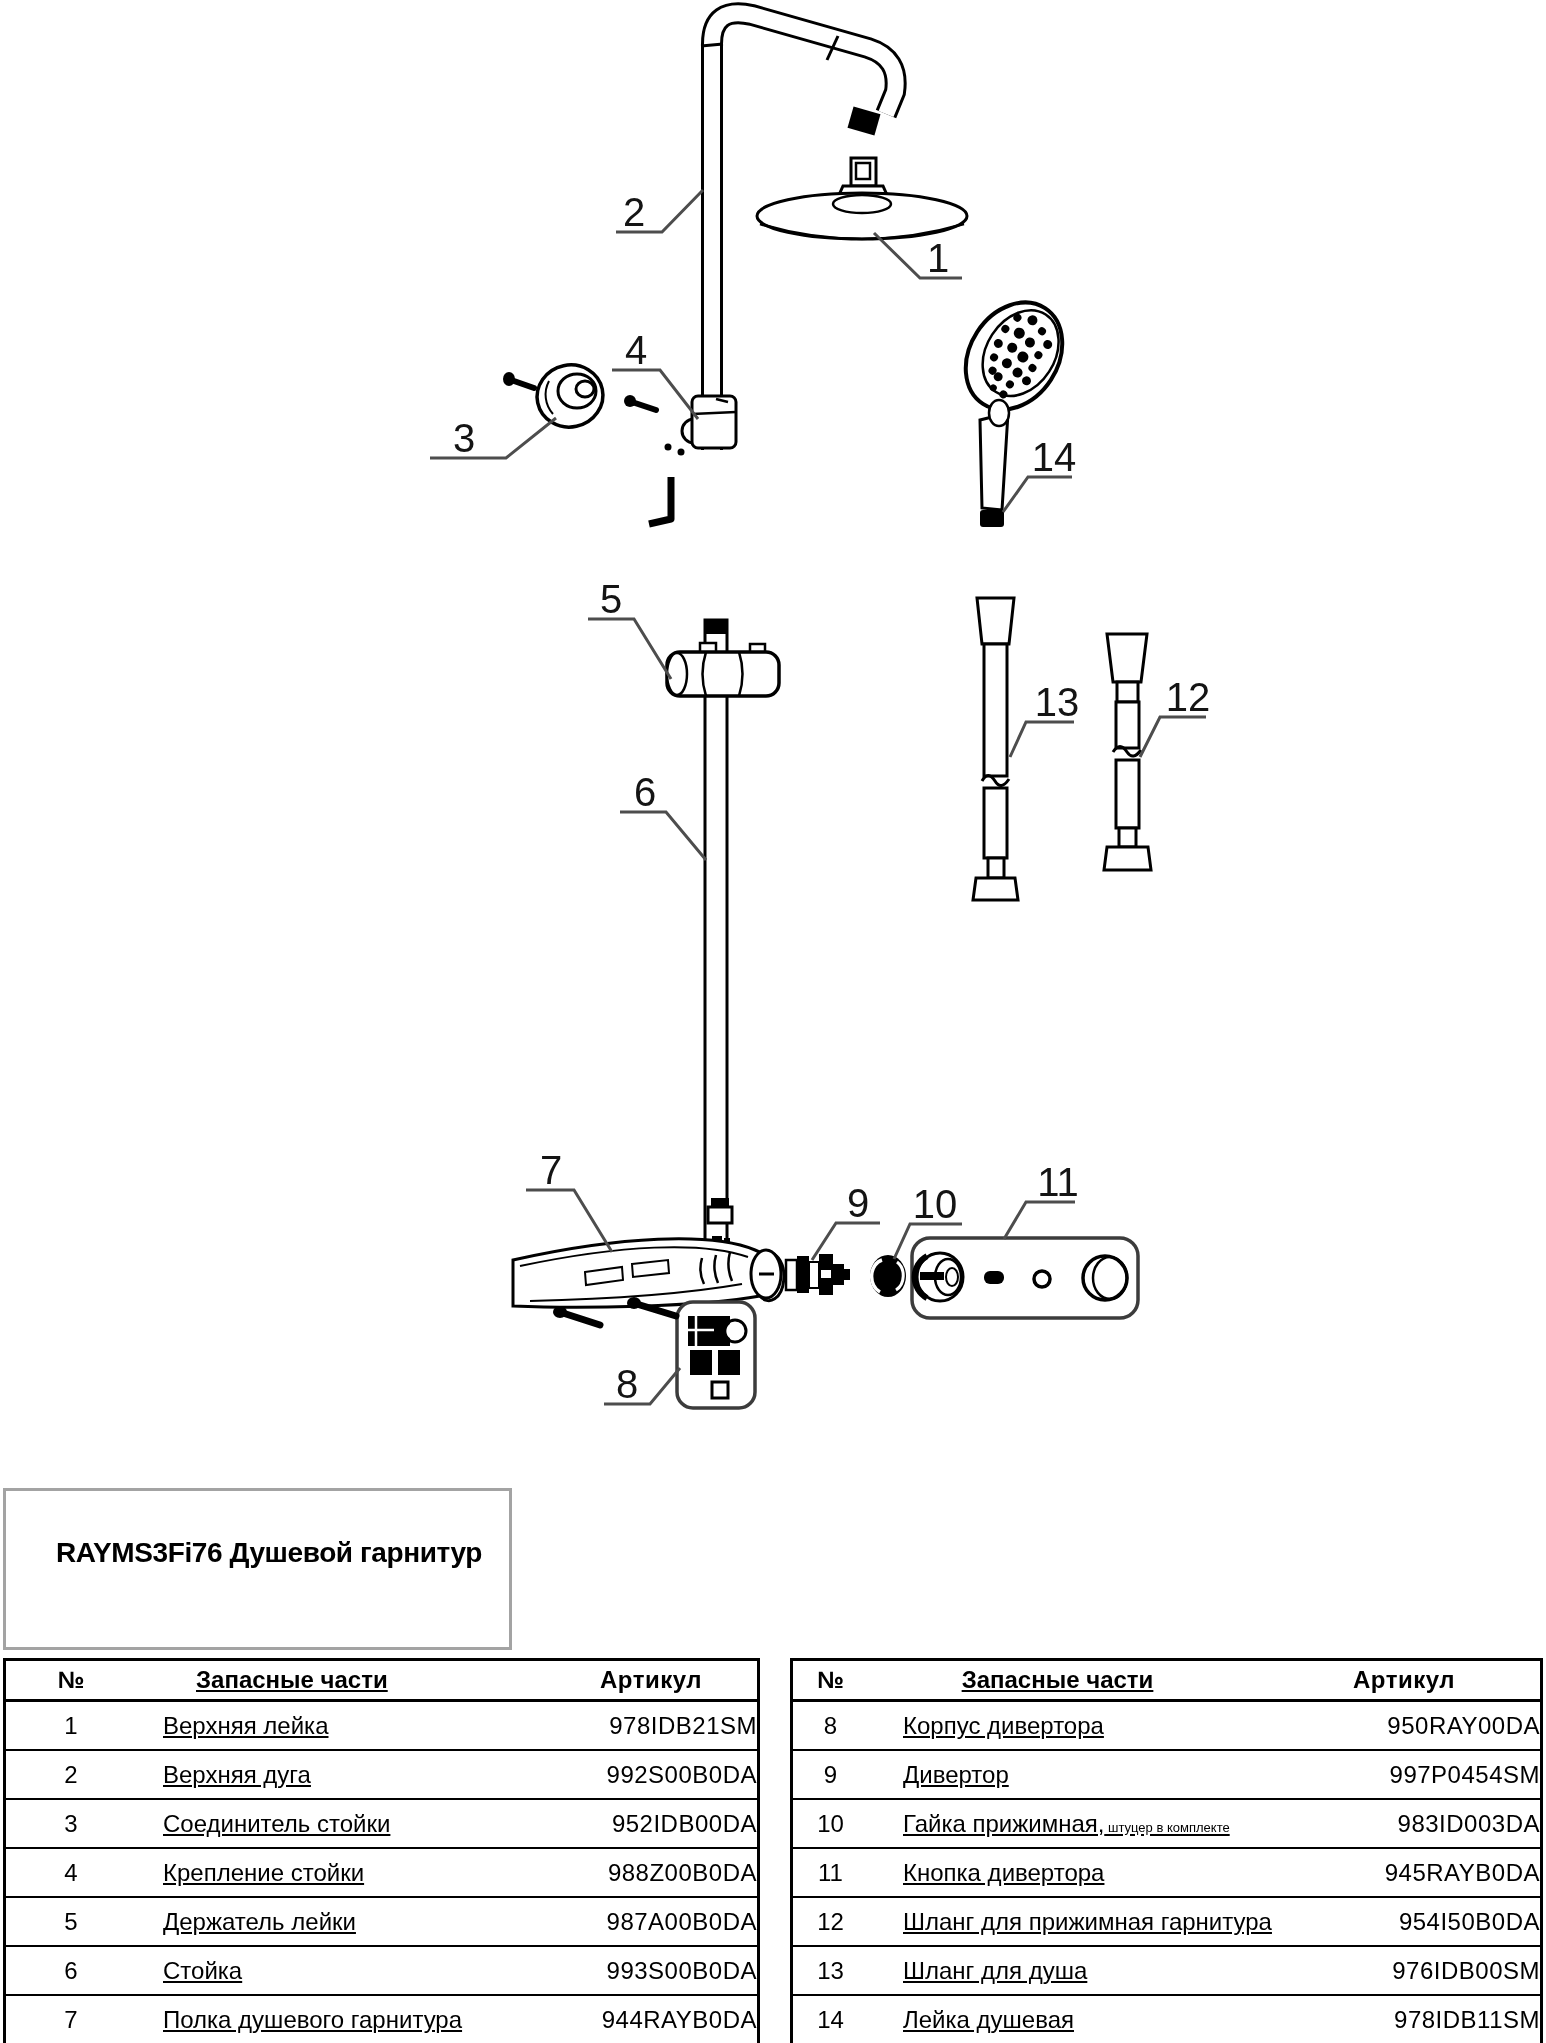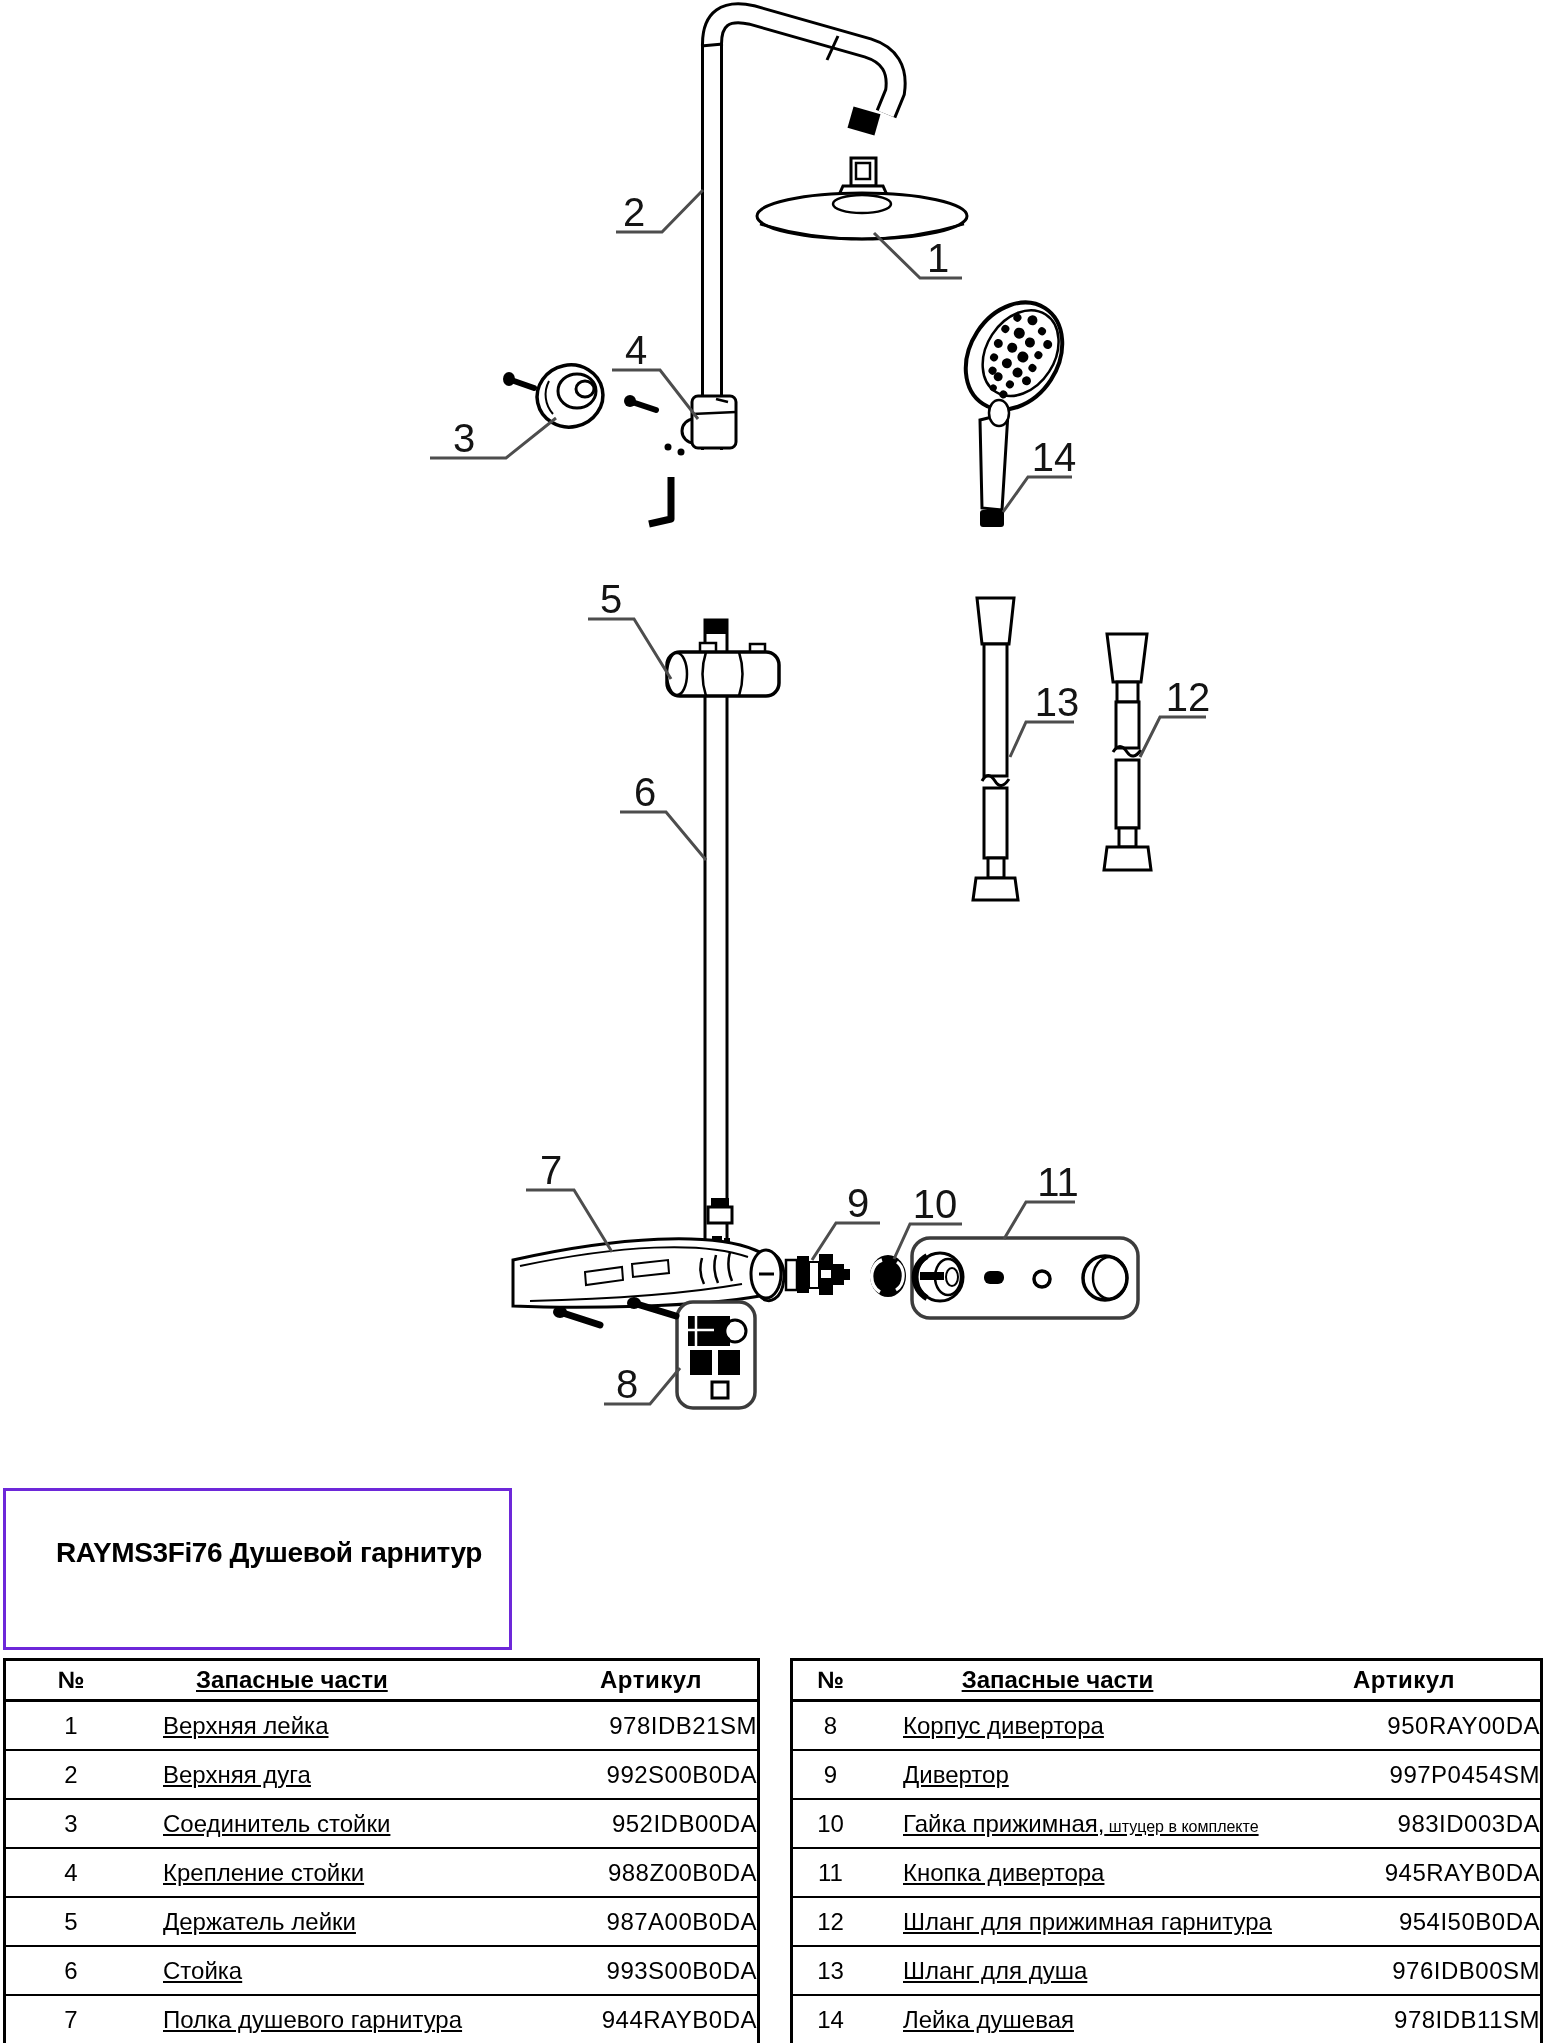--- a/index.html
+++ b/index.html
@@ -2,21 +2,21 @@
 <html><head>
 <meta charset="utf-8">
 <style>
   html,body{margin:0;padding:0;background:#fff;}
   body{width:1546px;height:2043px;overflow:hidden;position:relative;
        font-family:"Liberation Sans",sans-serif;color:#000;}
   .canvas{position:absolute;left:0;top:0;width:1546px;height:2043px;background:#fff;}
   svg{position:absolute;left:0;top:0;}
   svg text{font-family:"Liberation Sans",sans-serif;font-size:40px;fill:#141414;}
   .titlebox{position:absolute;left:3px;top:1488px;width:509px;height:162px;
-            border:3px solid #6d28d9;box-sizing:border-box;}
+            border:3px solid #a3a3a3;box-sizing:border-box;}
   .titlebox .t1,.titlebox .t2{font-weight:bold;font-size:28px;letter-spacing:-0.4px;
             margin-left:50px;line-height:36px;}
   .titlebox .t1{margin-top:44px;}
   .ptable{position:absolute;top:1658px;border:3px solid #000;border-bottom:none;
           box-sizing:border-box;background:#fff;}
   .ptable.left{left:3px;width:757px;}
   .ptable.right{left:790px;width:753px;}
   .tr{display:grid;height:49px;box-sizing:border-box;border-top:2px solid #000;
       align-items:center;font-size:24px;}
   .tr.head{height:39px;border-top:none;border-bottom:1px solid #000;font-weight:bold;}
@@ -24,21 +24,21 @@
   .ptable.right .tr{grid-template-columns:75px 1fr 223px;}
   .td{box-sizing:border-box;}
   .td.num{text-align:center;}
   .td.part{text-align:left;padding-left:27px;text-decoration:underline;}
   .ptable.right .td.part{padding-left:35px;}
   .td.art{text-align:right;padding-left:5px;letter-spacing:0.5px;}
   .tr.head .td.part{text-align:left;padding-left:60px;}
   .ptable.right .tr.head .td.part{text-align:center;padding-left:0;padding-right:70px;}
   .tr.head .td.art{text-align:right;padding-left:0;padding-right:55px;}
   .ptable.right .tr.head .td.art{padding-right:85px;}
-  .note{font-size:16px;}
+  .note{font-size:13px;}
 </style>
 </head>
 <body>
 
 <div class="canvas">
 
 <svg width="1546" height="1470" viewBox="0 0 1546 1470">
 
   <g>
     <path d="M 712,450 L 712,44 Q 712,6 752,15 L 868,48 Q 900,58 895,92 L 886,114" fill="none" stroke="#000" stroke-width="22"></path>

